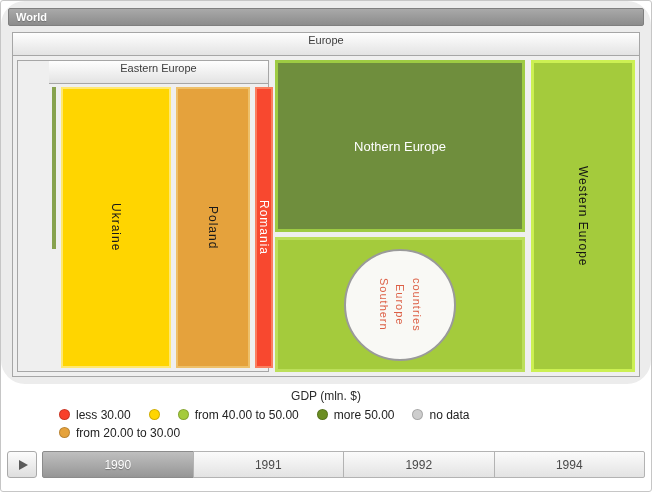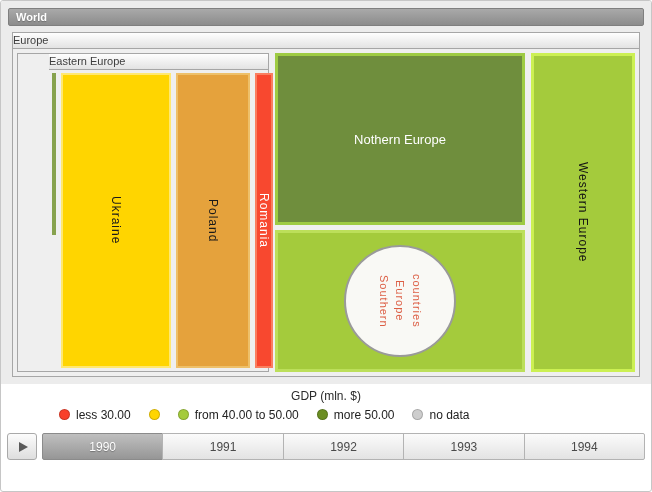--- a/index.html
+++ b/index.html
@@ -16,44 +16,45 @@
     background: #fff;
     overflow: hidden;
     position: relative;
   }
 
   
   .chart-area {
     background: #ececec;
     height: 383px;
     padding: 7px;
+    border-radius: 24px;
   }
   .world-bar {
     height: 18px;
     background: linear-gradient(#a9a9a9, #8c8c8c);
     border: 1px solid #7f7f7f;
     border-radius: 2px;
     display: flex; align-items: center;
     padding: 0 7px;
     color: #fff; font-size: 11px; font-weight: bold;
     text-shadow: 0 1px 1px rgba(0,0,0,.25);
     cursor: pointer;
   }
   .europe-box {
     margin: 6px 4px 0;
     height: 345px;
     border: 1px solid #a6a6a6;
     background: #efefef;
     display: flex; flex-direction: column;
   }
   .group-header {
-    height: 16px;
+    height: 23px;
     background: linear-gradient(#fefefe, #e3e3e3);
     border-bottom: 1px solid #a6a6a6;
-    text-align: left;
+    text-align: center;
     font-size: 11px; line-height: 15px; color: #3d3d3d;
     cursor: pointer;
   }
   .europe-content {
     flex: 1;
     display: flex;
     padding: 4px;
     gap: 6px;
     min-height: 0;
   }
@@ -239,28 +240,33 @@
       </div>
       <div class="legend-item">
         <span class="legend-dot" style="background: rgb(107, 142, 35);"></span>
         <span class="legend-label">more 50.00</span>
       </div>
       <div class="legend-item">
         <span class="legend-dot" style="background: rgb(205, 205, 205);"></span>
         <span class="legend-label">no data</span>
       </div>
     </div>
+    <div class="legend-row">
+      <div class="legend-item">
+        <span class="legend-dot" style="background: rgb(229, 162, 60);"></span>
+        <span class="legend-label">from 20.00 to 30.00</span>
+      </div>
+    </div>
   </div>
 
   <div class="timeline">
     <button class="play-btn">
       <span class="play-tri"></span>
     </button>
     <div class="years">
       <button class="year-btn selected">1990</button>
       <button class="year-btn">1991</button>
       <button class="year-btn">1992</button>
-      <button class="year-btn">1993</button>
       <button class="year-btn">1994</button>
     </div>
   </div>
 
 </div>
 
 </body></html>

